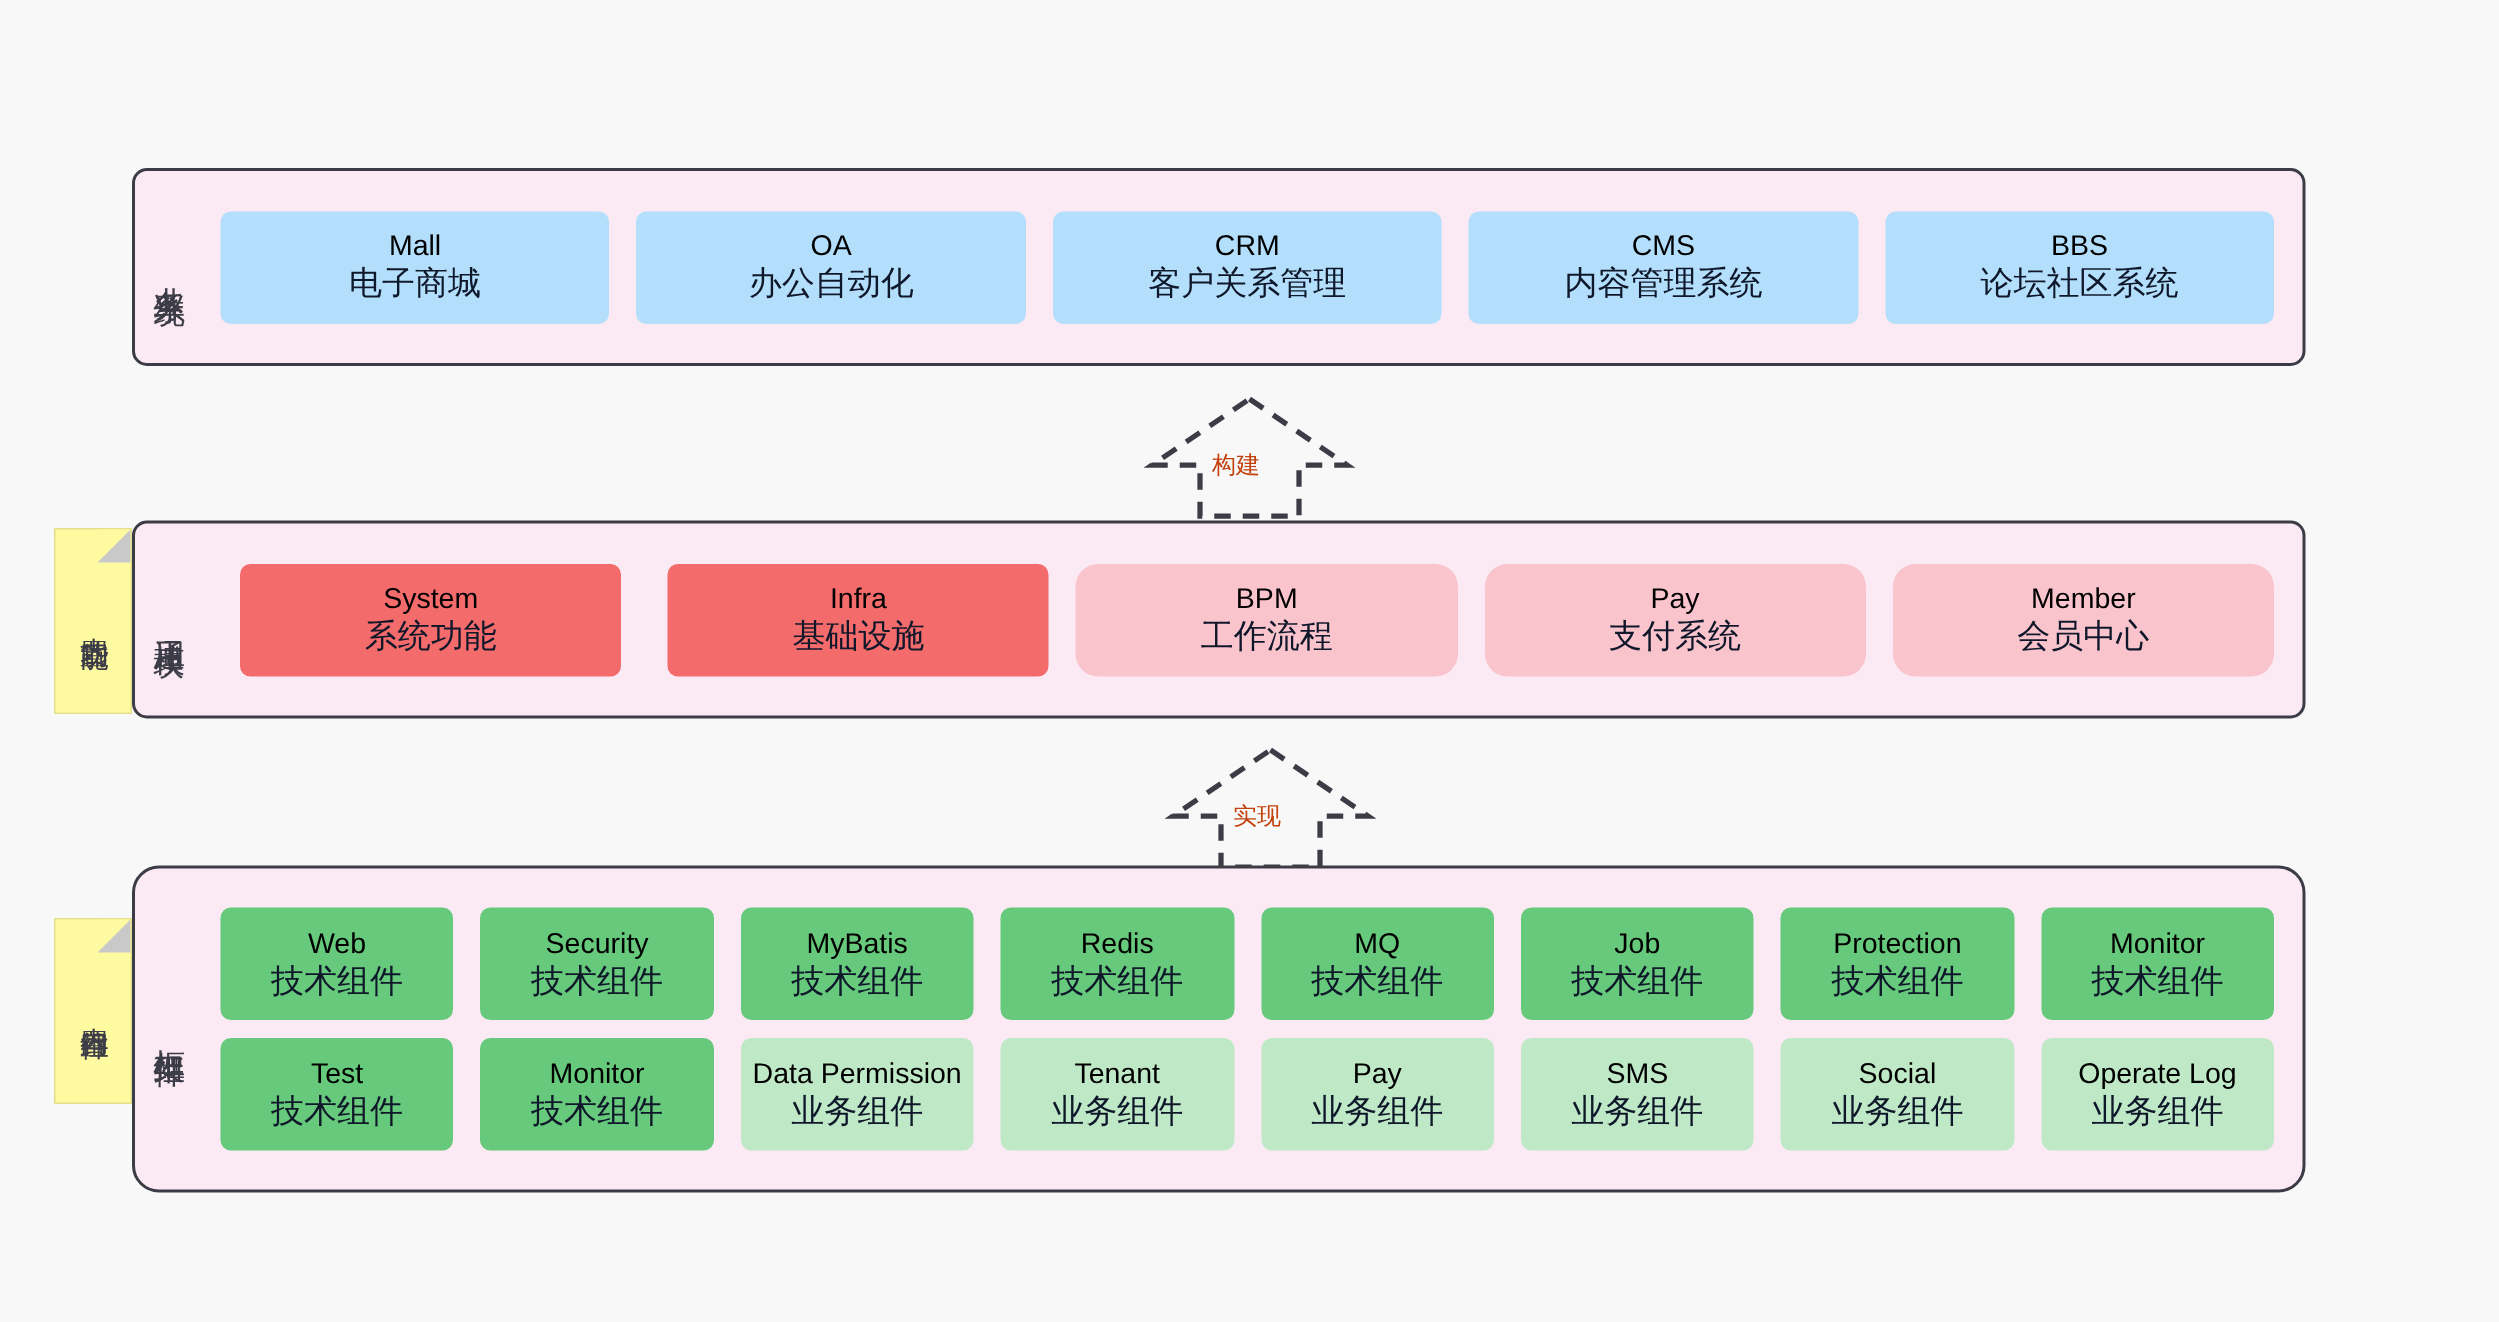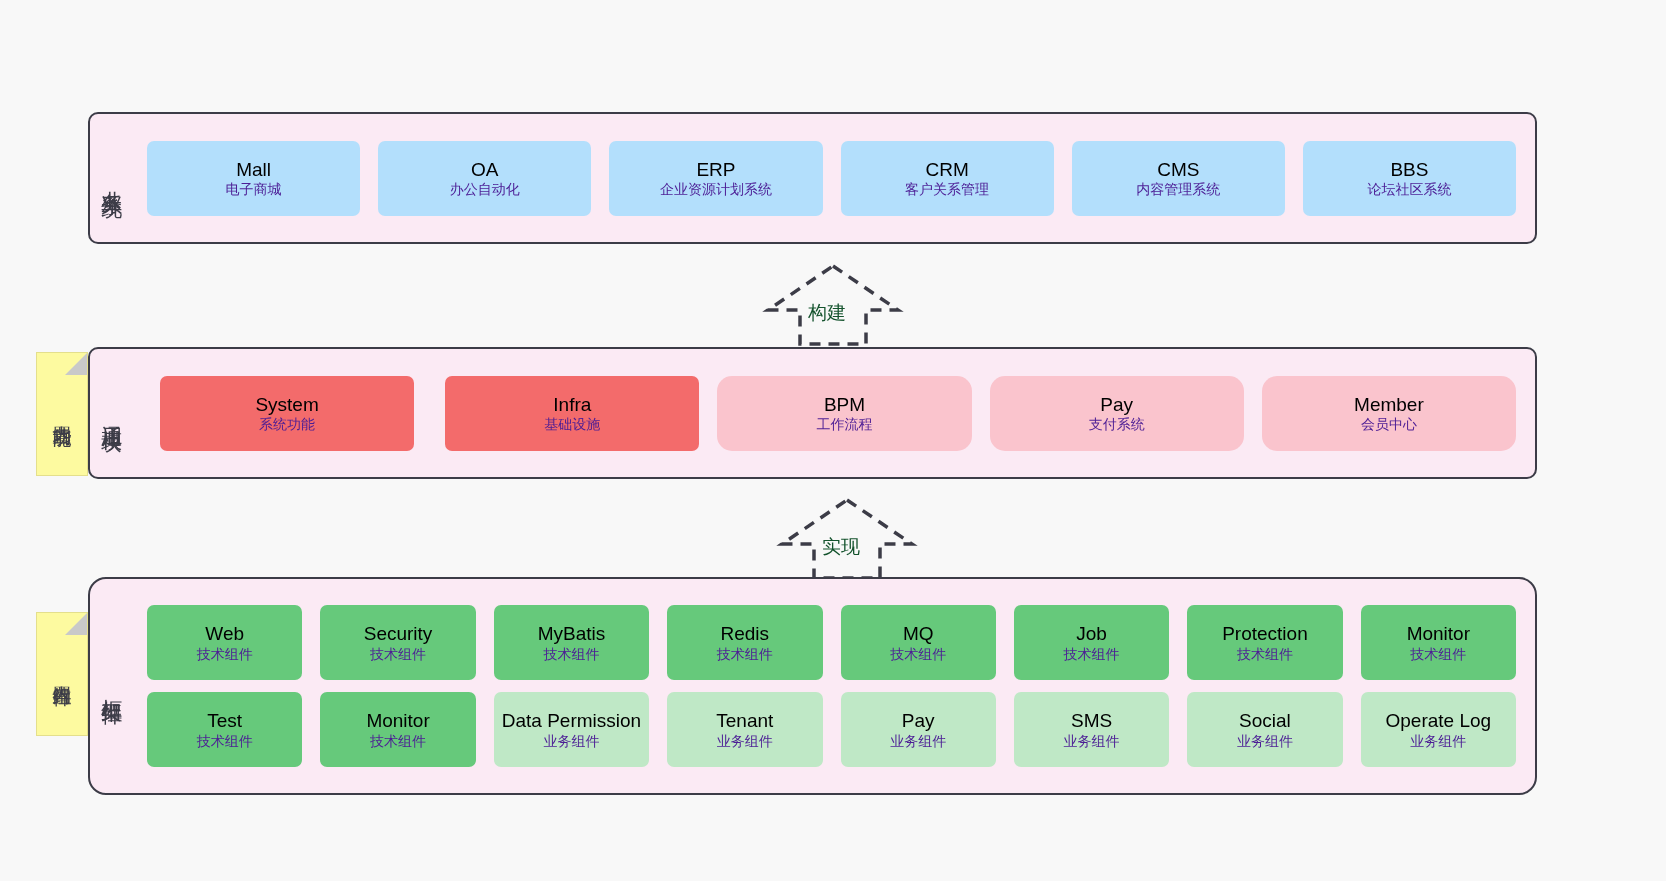--- a/index.html
+++ b/index.html
@@ -65,21 +65,21 @@
     display:flex;
     flex-direction:column;
     align-items:center;
     justify-content:center;
     text-align:center;
     line-height:1.22;
     box-sizing:border-box;
     padding:2px 4px;
   }
   .node .en{font-size:19px;color:#000000;}
-  .node .cn{font-size:14px;color:#4c1d95;}
+  .node .cn{font-size:22px;color:#0f172a;}
   .blue{background:#b3dffc;}
   .red{background:#f36b6b;margin-left:22px;}
   .pink{background:#fac4cd;border-radius:15px;}
   .green{background:#66c97b;}
   .lgreen{background:#bfe8c6;}
 
   
   .note{
     position:absolute;
     width:52px;
@@ -105,46 +105,42 @@
     border-width:0 0 22px 22px;
     border-color:transparent transparent #fdfaa0 #c9c9c9;
     transform:rotate(180deg);
   }
   .note .txt{padding-bottom:4px;}
 
   
   .uml-arrow{position:absolute;}
   .uml-arrow .lbl{
     position:absolute;
-    font-size:19px;
-    color:#14532d;
+    font-size:16px;
+    color:#c2410c;
     background:#f8f8f8;
     padding:0 2px;
     white-space:nowrap;
   }
 </style>
 </head>
 <body>
 
 <div class="canvas">
 
   <div class="layer" style="left:88px;top:112px;width:1449px;height:132px;">
     <div class="layer-label">业务系统</div>
     <div class="layer-body">
       <div class="node blue">
         <span class="en">Mall</span>
         <span class="cn">电子商城</span>
       </div>
       <div class="node blue">
         <span class="en">OA</span>
         <span class="cn">办公自动化</span>
-      </div>
-      <div class="node blue">
-        <span class="en">ERP</span>
-        <span class="cn">企业资源计划系统</span>
       </div>
       <div class="node blue">
         <span class="en">CRM</span>
         <span class="cn">客户关系管理</span>
       </div>
       <div class="node blue">
         <span class="en">CMS</span>
         <span class="cn">内容管理系统</span>
       </div>
       <div class="node blue">

